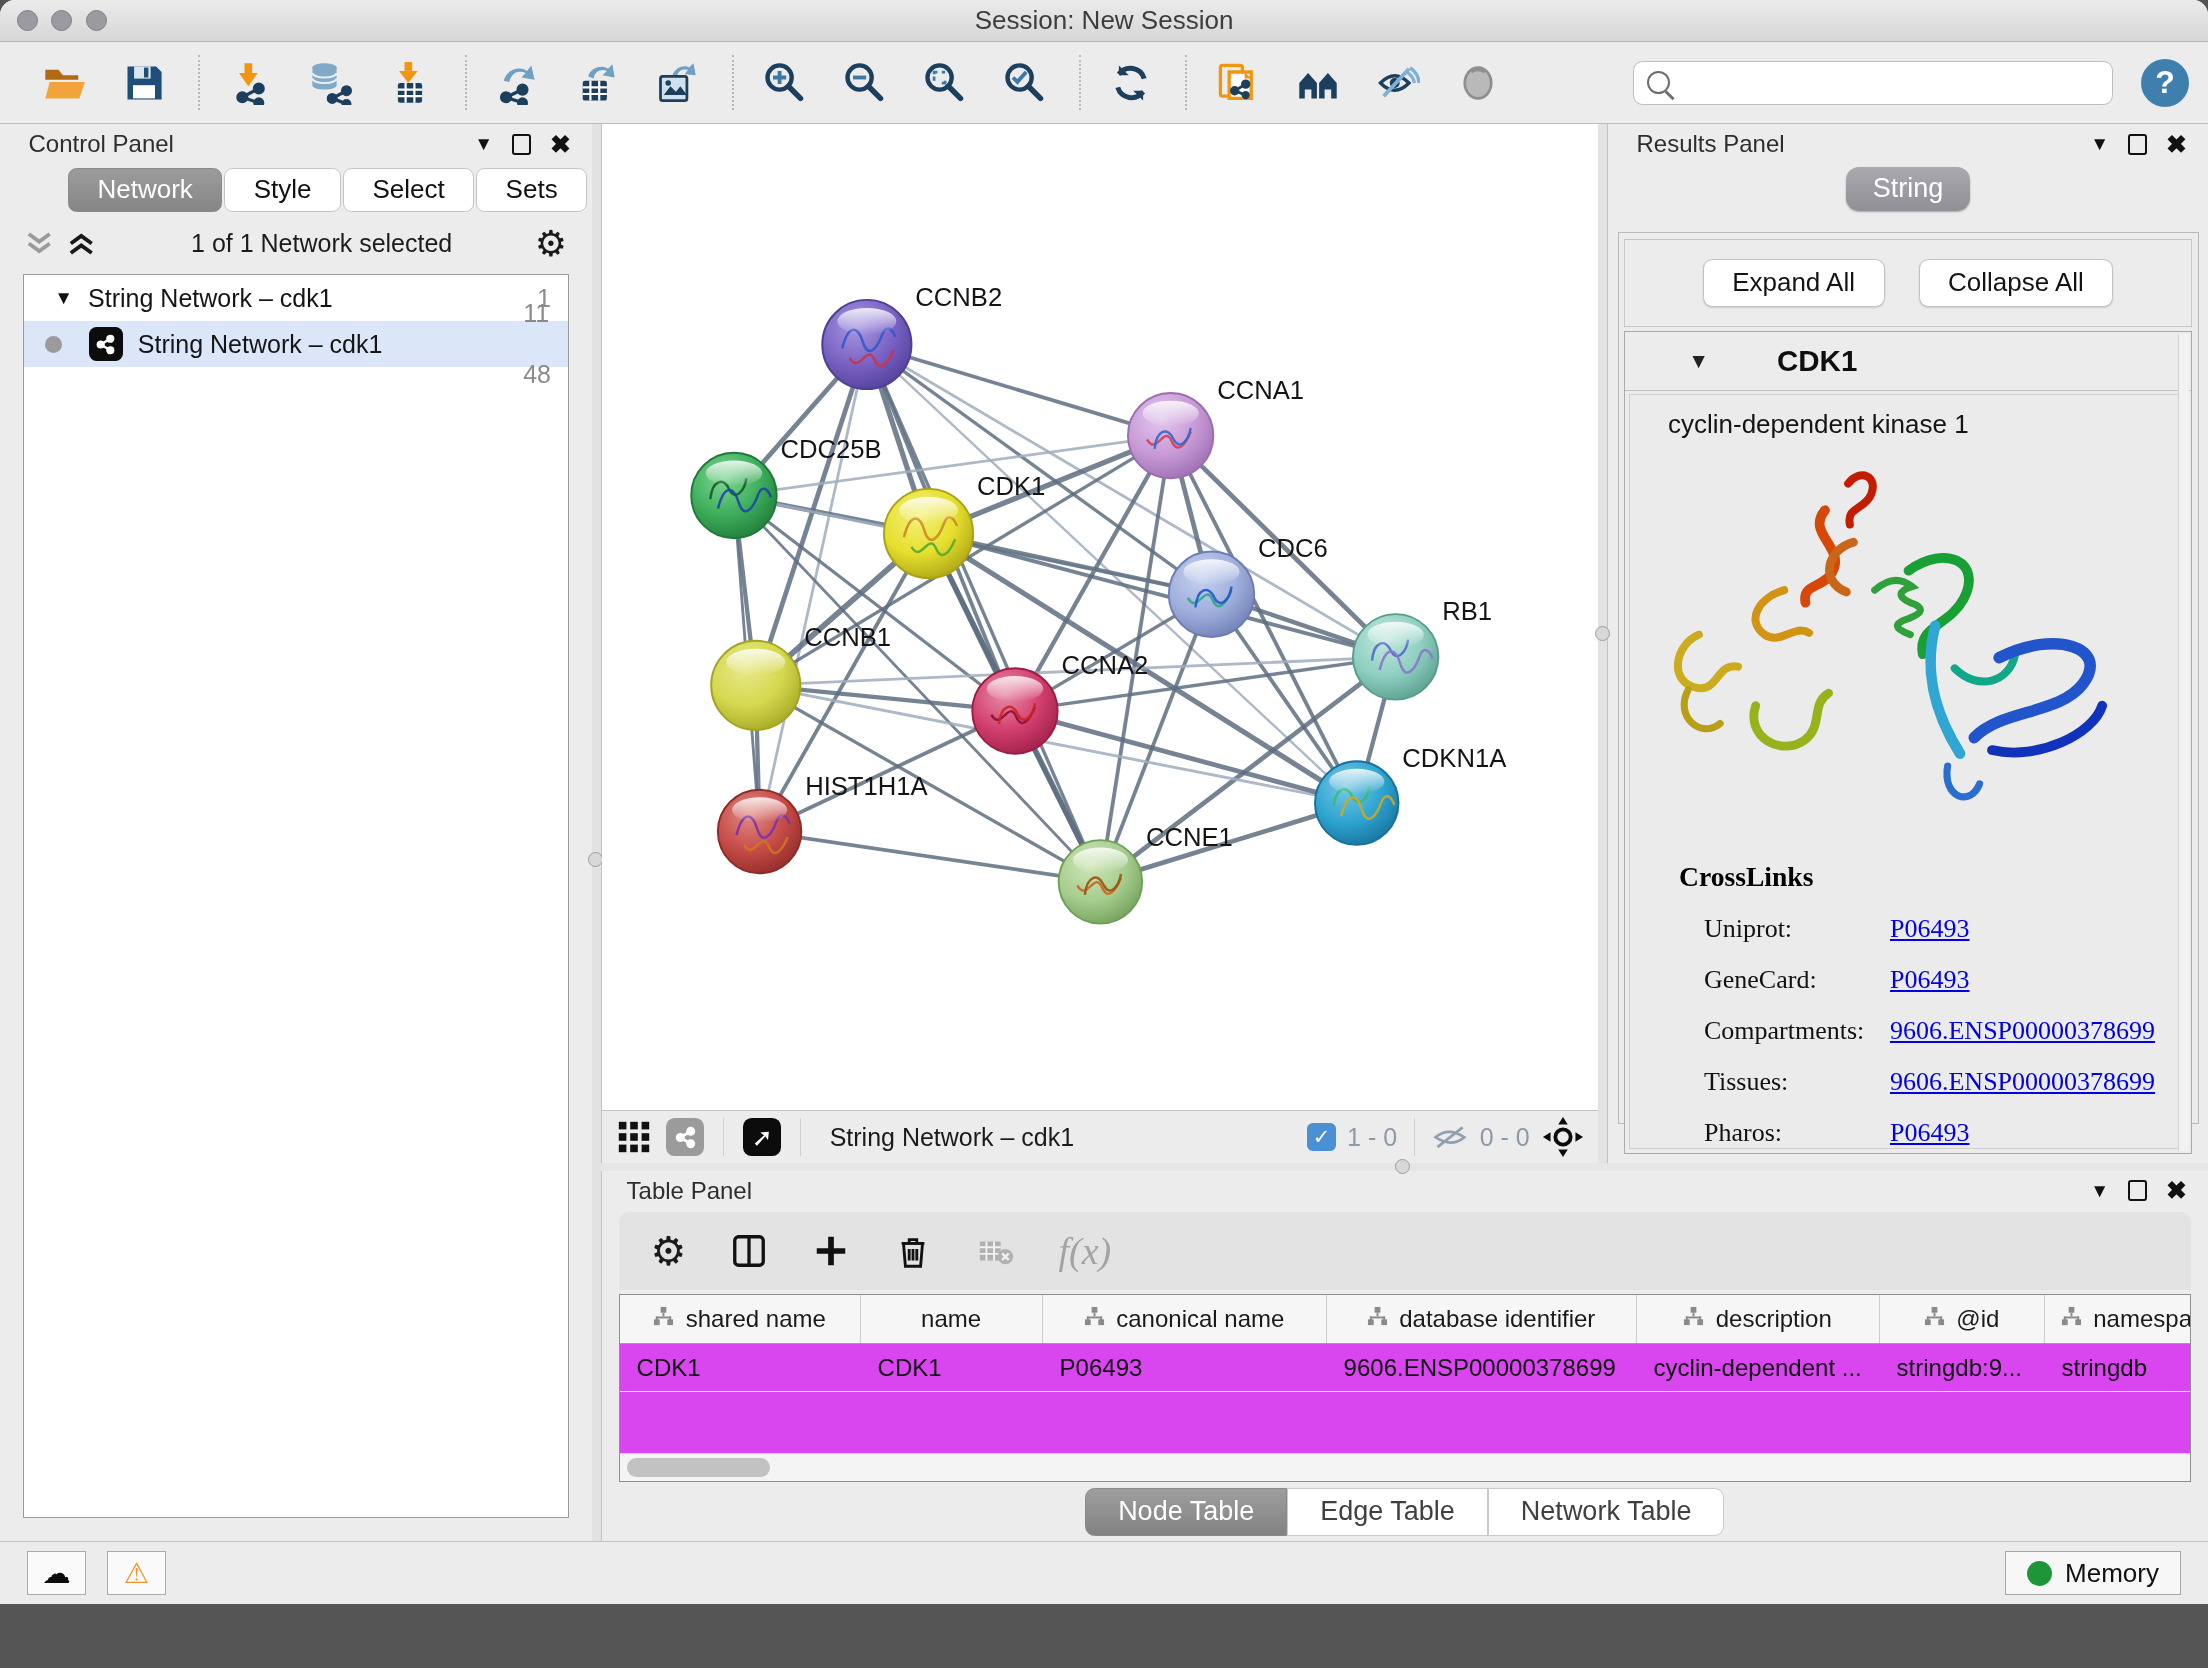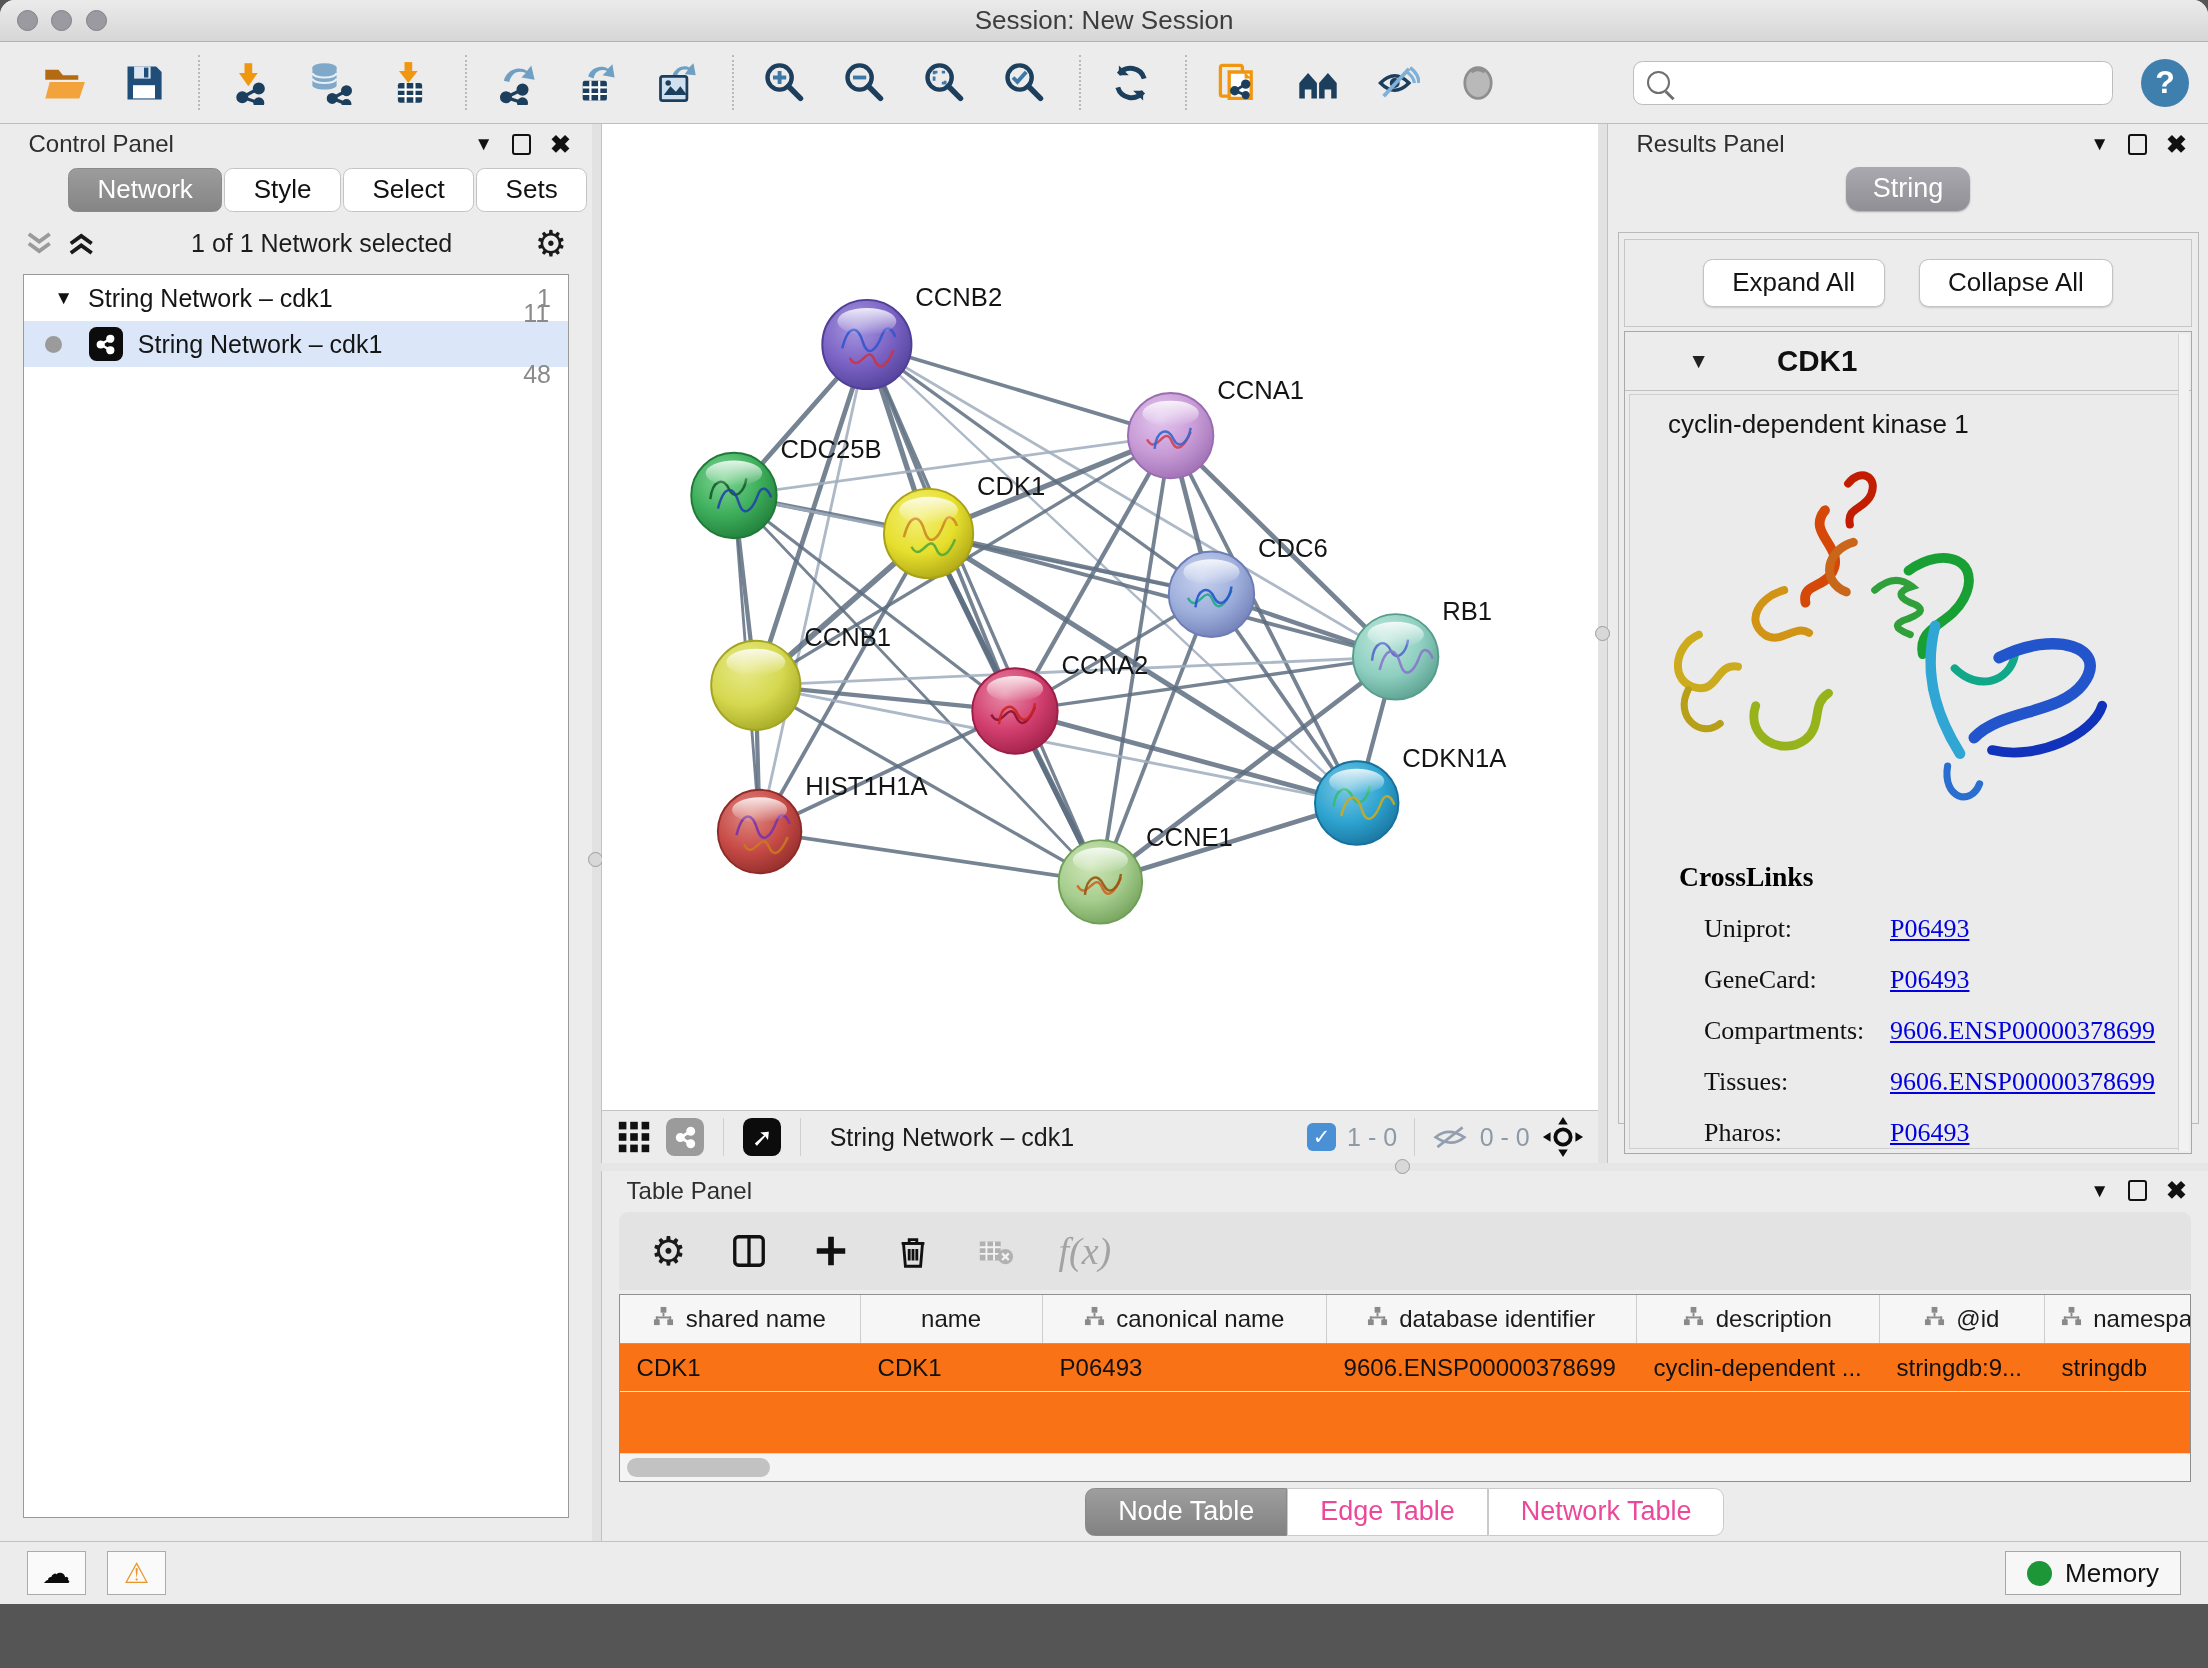--- a/index.html
+++ b/index.html
@@ -114,29 +114,29 @@
   .hsplit{ height:7.6px; flex:0 0 7.6px; background:#e6e6e6; position:relative; }
   
   .tpanel{ flex:1; display:flex; flex-direction:column; border-left:1px solid #c2c2c2; background:#ececec; min-height:0; }
   .tp-toolbar{
     margin:1.9px 17px 0; height:78px; background:#e3e3e3; border-radius:9.5px 9.5px 0 0;
     display:flex; align-items:center; padding-left:32px; gap:44px;
   }
   .tp-ic{ display:flex; align-items:center; justify-content:center; }
   .tp-ic svg{ width:38px; height:38px; }
   .fx{ font-family:"Liberation Serif", serif; font-style:italic; font-size:38px; color:#a3a3a3; }
-  .tp-table{ margin:3.8px 17px 0; border:1.9px solid #8f8f8f; background:#f97316; flex:1; overflow:hidden; display:flex; flex-direction:column; }
+  .tp-table{ margin:3.8px 17px 0; border:1.9px solid #8f8f8f; background:#d946ef; flex:1; overflow:hidden; display:flex; flex-direction:column; }
   .tp-headrow{ display:flex; height:49px; background:#f6f6f6; border-bottom:1.9px solid #9f9f9f; }
   .tp-th{ display:flex; align-items:center; justify-content:center; gap:11.4px; font-size:24px; color:#1a1a1a; border-right:1px solid #cdcdcd; overflow:hidden; white-space:nowrap; flex:0 0 auto; }
   .tp-datarow{ display:flex; height:48px; border-bottom:1px solid #eee; }
   .tp-td{ font-size:24px; color:#111; display:flex; align-items:center; padding-left:17px; overflow:hidden; white-space:nowrap; flex:0 0 auto; }
   .tp-scrollstrip{ margin-top:auto; height:28.5px; background:#f4f4f4; border-top:1px solid #d7d7d7; position:relative; }
   .tp-thumb{ position:absolute; left:7.6px; top:4.8px; width:143px; height:19px; background:#c2c2c2; border-radius:9.5px; }
   .tp-tabs{ height:59px; display:flex; align-items:center; justify-content:center; }
-  .tp-tab{ height:48px; padding:0 32px; background:#fff; border:1px solid #cacaca; display:flex; align-items:center; font-size:27px; color:#ec4899; }
+  .tp-tab{ height:48px; padding:0 32px; background:#fff; border:1px solid #cacaca; display:flex; align-items:center; font-size:27px; color:#404040; }
   .tp-tab:first-child{ border-radius:9.5px 0 0 9.5px; }
   .tp-tab:last-child{ border-radius:0 9.5px 9.5px 0; }
   .tp-tab.sel{ background:linear-gradient(#9e9e9e,#828282); color:#fff; border-color:#8a8a8a; }
   
   .statusbar{ height:63px; flex:0 0 63px; border-top:1.9px solid #c2c2c2; background:#ececec; display:flex; align-items:center; padding:0 27px; gap:21px; }
   .sb-btn{ width:59px; height:44px; border:1.9px solid #ababab; background:#fafafa; display:flex; align-items:center; justify-content:center; font-size:28.5px; }
   .sb-cloud{ color:#0c0c0c; }
   .sb-warn{ color:#e9952b; }
   .sb-mem{ margin-left:auto; height:44px; border:1.9px solid #a6a6a6; background:#f7f7f7; display:flex; align-items:center; gap:13.3px; padding:0 21px; font-size:26px; color:#111; }
   .mem-dot{ width:25px; height:25px; border-radius:50%; background:#1d9638; }

